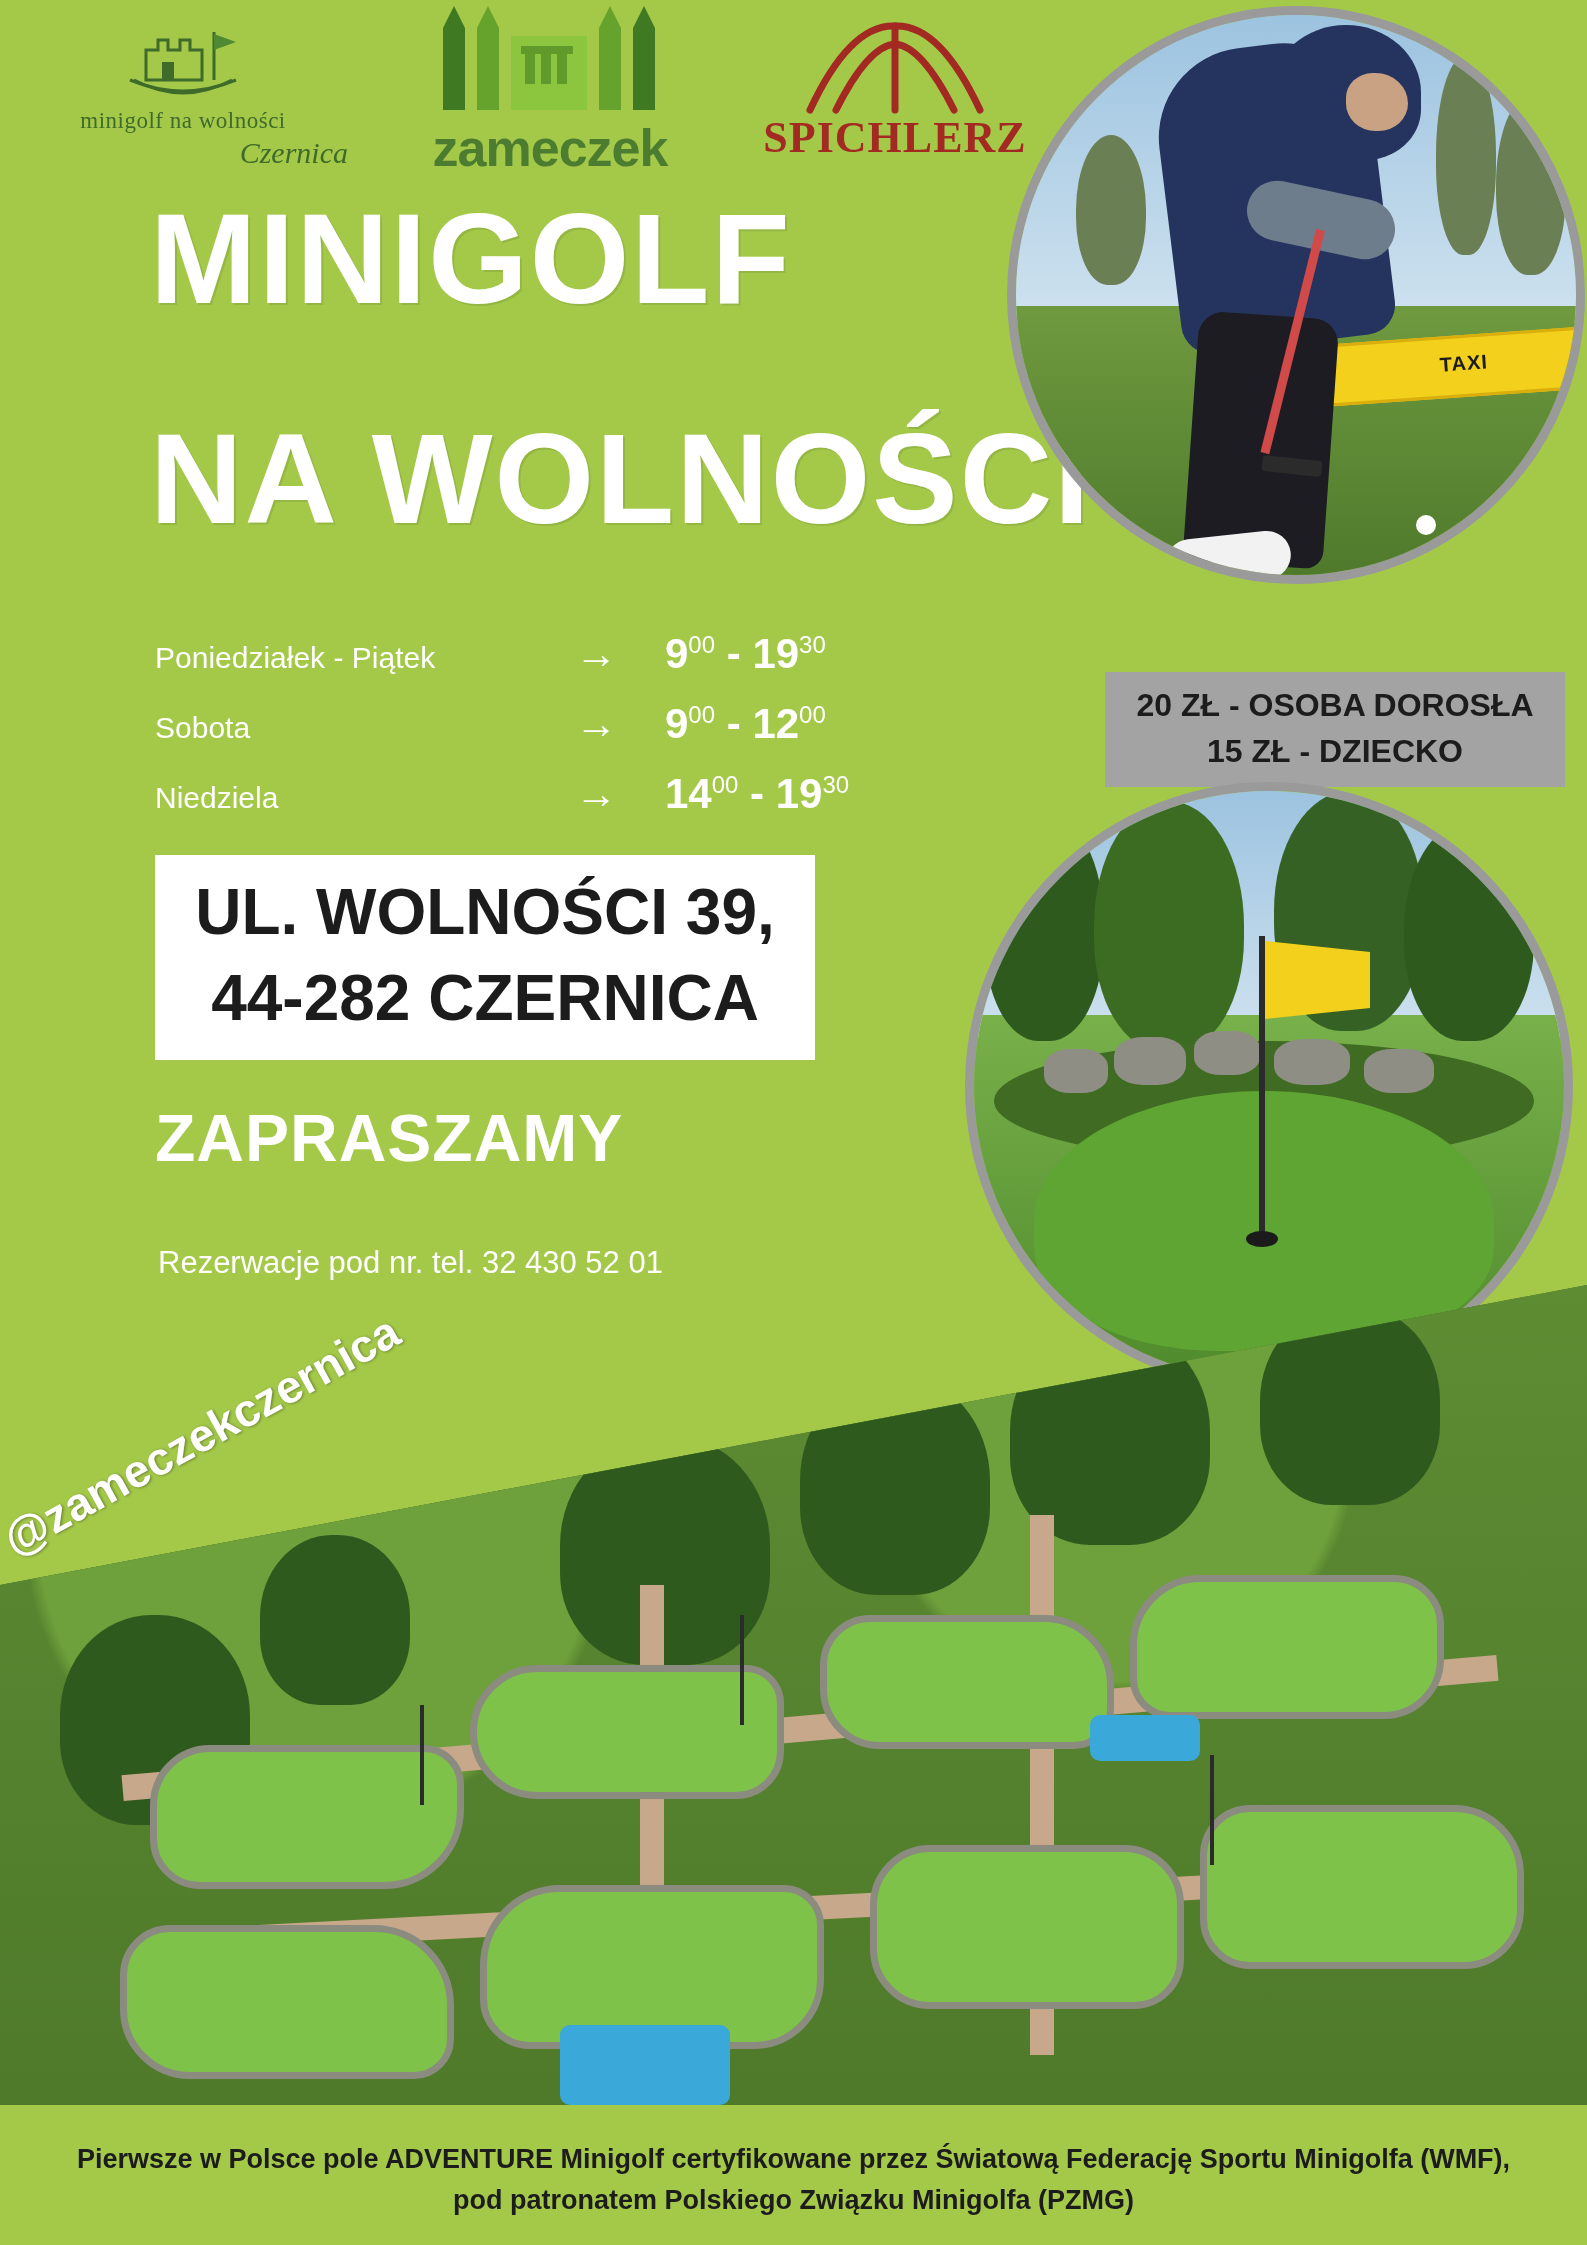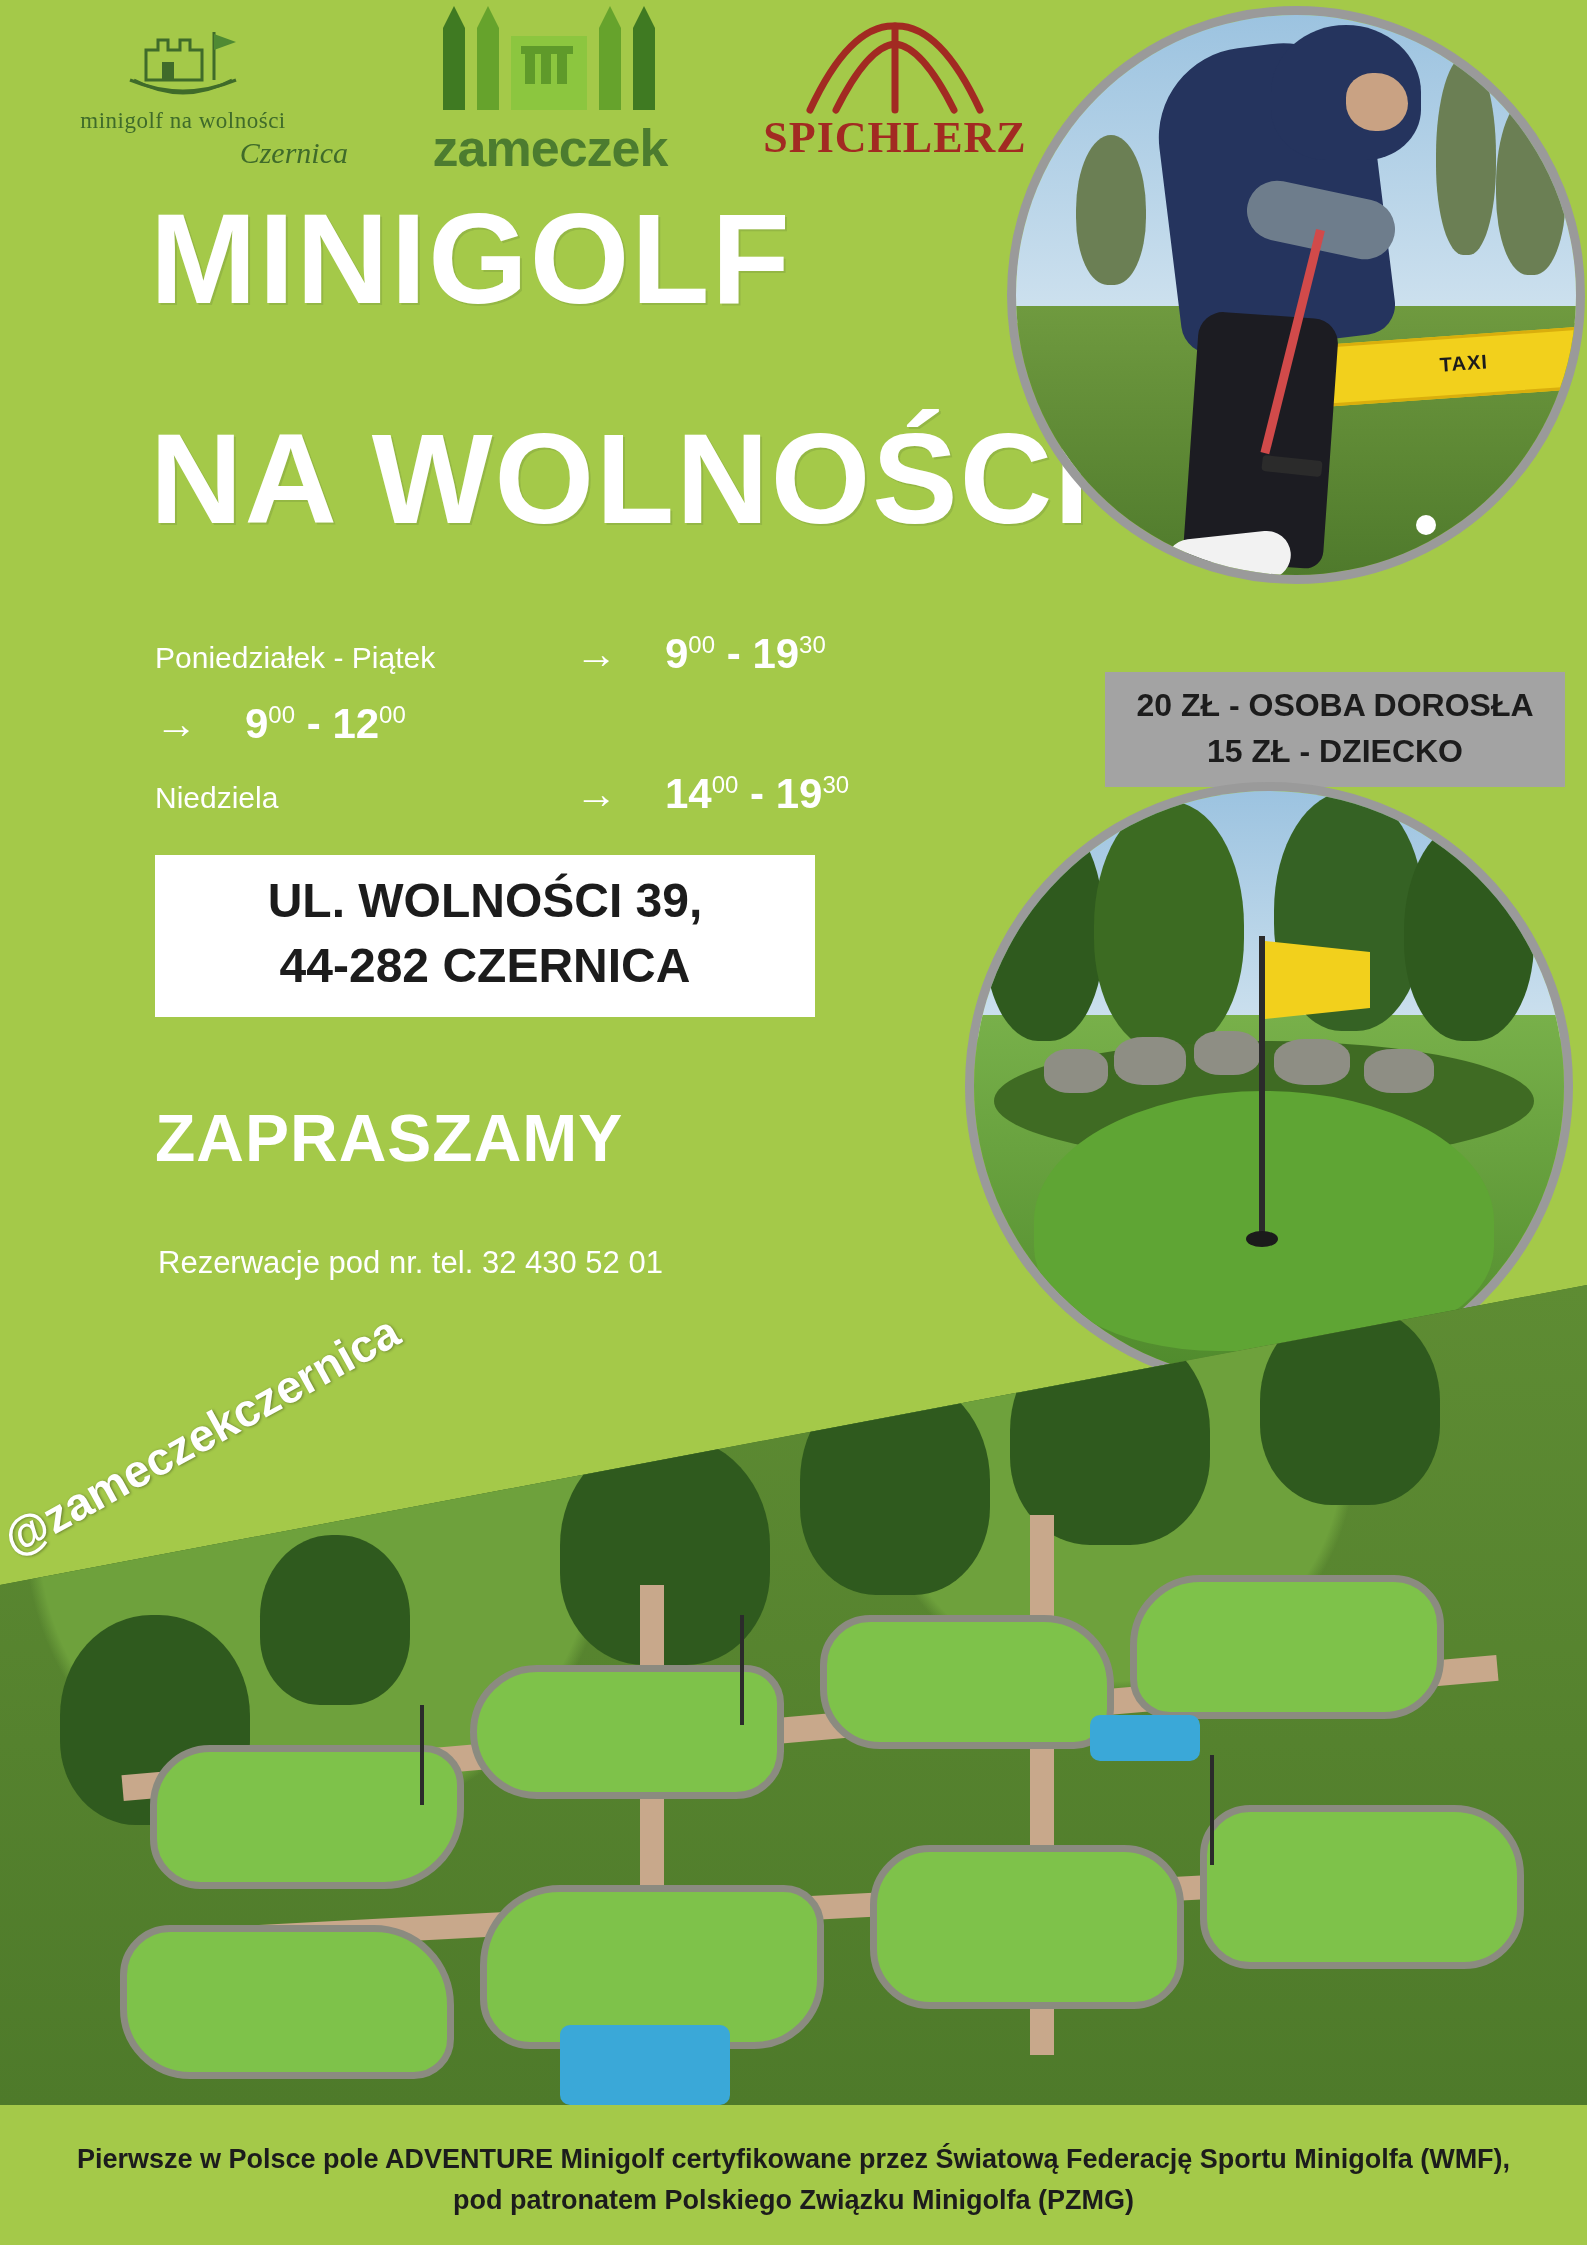--- a/index.html
+++ b/index.html
@@ -63,21 +63,21 @@
   .htime{font-size:42px;font-weight:bold;white-space:nowrap;}
   .htime sup{font-size:24px;font-weight:normal;vertical-align:super;margin-top:20px;}
 
   
   .addr{
     position:absolute;left:155px;top:855px;width:660px;
     background:#ffffff;padding:14px 0 18px 0;
     text-align:center;
   }
   .addr div{
-    font-size:48px;font-weight:bold;color:#1c1c1c;line-height:1.35;
+    font-size:64px;font-weight:bold;color:#1c1c1c;line-height:1.35;
   }
 
   
   .zapr{
     position:absolute;left:155px;top:1100px;
     font-size:66px;font-weight:bold;color:#ffffff;letter-spacing:1px;
   }
   .rez{
     position:absolute;left:158px;top:1245px;
     font-size:31px;color:#ffffff;
@@ -274,20 +274,21 @@
   <div class="h1">MINIGOLF</div>
   <div class="h2">NA WOLNOŚCI</div>
 
   <div class="hours">
     <div class="hrow">
       <span class="hday">Poniedziałek - Piątek</span>
       <span class="harrow">→</span>
       <span class="htime"><span>9</span><sup>00</sup> - <span>19</span><sup>30</sup></span>
     </div>
     <div class="hrow">
+      <span class="hday">Sobota</span>
       <span class="harrow">→</span>
       <span class="htime"><span>9</span><sup>00</sup> - <span>12</span><sup>00</sup></span>
     </div>
     <div class="hrow">
       <span class="hday">Niedziela</span>
       <span class="harrow">→</span>
       <span class="htime"><span>14</span><sup>00</sup> - <span>19</span><sup>30</sup></span>
     </div>
   </div>
 

